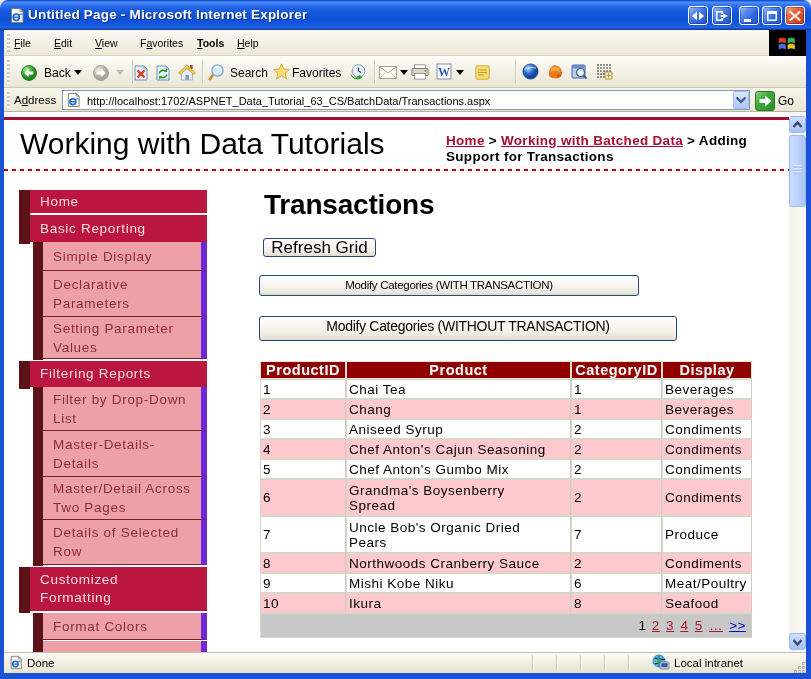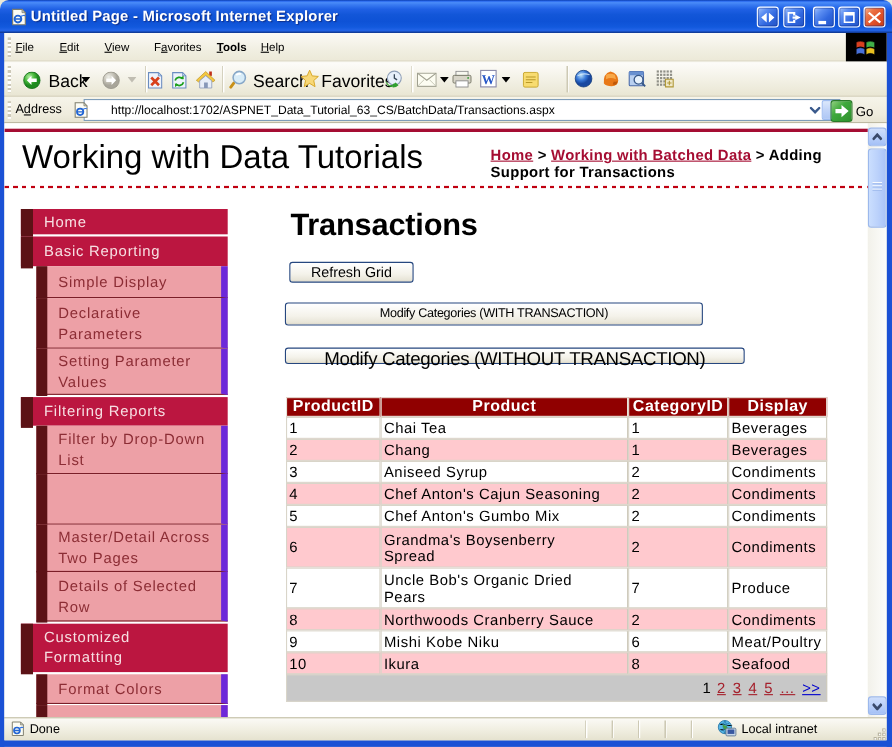--- a/index.html
+++ b/index.html
@@ -29,27 +29,27 @@
 #throbber { left:769px; top:30px; width:37px; height:26px; background:#000; }
 .mitem { top:37px; font-size:10.5px; }
 .grip { width:3px; background-image:repeating-linear-gradient(180deg,#cdc9b8 0 2px,#fff 2px 4px); }
 
 
 #toolbar { left:4px; top:56px; width:802px; height:32px;
   background:linear-gradient(180deg,#fdfcf9 0%,#f2f0e4 55%,#e9e6d3 100%);
   border-top:1px solid #fff; border-bottom:1px solid #cfcbb5; font-size:11.5px; }
 .tsep { top:3px; width:2px; height:24px;
   background:linear-gradient(90deg,#cdc9b4 0 1px,#fff 1px 2px); }
-.tlabel { font-size:16px; color:#000; }
+.tlabel { font-size:12px; color:#000; }
 
 
 #addrbar { left:4px; top:88px; width:802px; height:24px;
   background:linear-gradient(180deg,#f6f4ea 0%,#efecdd 70%,#e7e4d2 100%);
   border-bottom:1px solid #b8b49e; font-size:11.5px; }
-#addrinput { left:76px; top:90px; width:688px; height:20px; background:#fff;
+#addrinput { left:62px; top:90px; width:688px; height:20px; background:#fff;
   border:1px solid #7f9db9; }
 #addrtext { left:24px; top:4px; font-size:11px; color:#000; white-space:nowrap; }
 #gobtn { left:755px; top:91px; width:20px; height:20px; border-radius:3px;
   background:linear-gradient(135deg,#8fd07e 0%,#3fa93c 40%,#2d8f2b 100%);
   border:1px solid #2a7a28; }
 #gotext { left:778px; top:94px; font-size:12px; color:#000; }
 #ddbtn { left:670px; top:0px; width:16px; height:18px; border-radius:2px;
   background:linear-gradient(180deg,#dce8fb 0%,#c1d4f8 50%,#aec7f5 100%);
   border:1px solid #9ebcf0; color:#3a5a84; }
 
@@ -67,24 +67,24 @@
 .mtop .txt { position:absolute; left:21px; top:50%; transform:translateY(-50%); width:120px; line-height:18px; letter-spacing:0.7px; }
 .msub { left:29px; width:174px; background:#eda0a6; color:#8c2d35; font-size:13.5px;
   border-bottom:1.5px solid #7a1e28; border-right:6px solid #6d28d9; }
 .msub .ind { position:absolute; left:0; top:0; bottom:-2px; width:10px; background:#5c1216; }
 .msub .txt { position:absolute; left:20px; top:50%; transform:translateY(-50%); width:142px; line-height:19px; letter-spacing:0.7px; }
 
 
 #h1 { left:260px; top:77px; font-size:28px; font-weight:bold; color:#000; letter-spacing:-0.2px; }
 .xpbtn { border:1px solid #26477f; border-radius:3px;
   background:linear-gradient(180deg,#ffffff 0%,#f4f2ea 60%,#e8e5d8 90%,#dcd8c8 100%);
-  font-size:13px; color:#000; text-align:center; }
+  font-size:17px; color:#000; text-align:center; }
 #btn-refresh { left:259px; top:126px; width:113px; height:19px; line-height:17px; }
 #btn-with { left:255px; top:163px; width:380px; height:21px; line-height:19px; font-size:11.5px; letter-spacing:-0.3px; }
-#btn-without { left:255px; top:204px; width:418px; height:15px; line-height:19px; font-size:17px; letter-spacing:-0.3px; }
+#btn-without { left:255px; top:204px; width:418px; height:25px; line-height:19px; font-size:14px; letter-spacing:-0.3px; }
 
 
 #grid { left:256px; top:249px; border-collapse:separate; border-spacing:0; table-layout:fixed;
   font-size:13.5px; color:#000; }
 #grid td, #grid th { border:1px solid #d9d5c9; border-right-color:#cfcbbd; padding:0 2px; overflow:hidden; }
 #grid td { letter-spacing:0.5px; }
 #grid th { background:#900000; color:#fff; font-size:14.5px; letter-spacing:0.5px; border-color:#e8e4da; }
 #grid .pink td { background:#ffc9ce; }
 #grid td { background:#fff; }
 #grid tr.pager td { background:#c8c8c8; text-align:right; font-size:13.5px; padding-right:4px; }
@@ -194,20 +194,21 @@
   <div class="abs mtop" style="top:249px;height:26px;">
       <div class="ind"></div>
       <div class="txt">Filtering Reports</div>
     </div>
   <div class="abs msub" style="top:275px;height:44px;">
       <div class="ind"></div>
       <div class="txt">Filter by Drop-Down List</div>
     </div>
   <div class="abs msub" style="top:319px;height:46px;">
       <div class="ind"></div>
+      <div class="txt">Master-Details-Details</div>
     </div>
   <div class="abs msub" style="top:365px;height:43px;">
       <div class="ind"></div>
       <div class="txt">Master/Detail Across Two Pages</div>
     </div>
   <div class="abs msub" style="top:408px;height:45px;">
       <div class="ind"></div>
       <div class="txt">Details of Selected Row</div>
     </div>
   <div class="abs mtop" style="top:455px;height:44px;">

